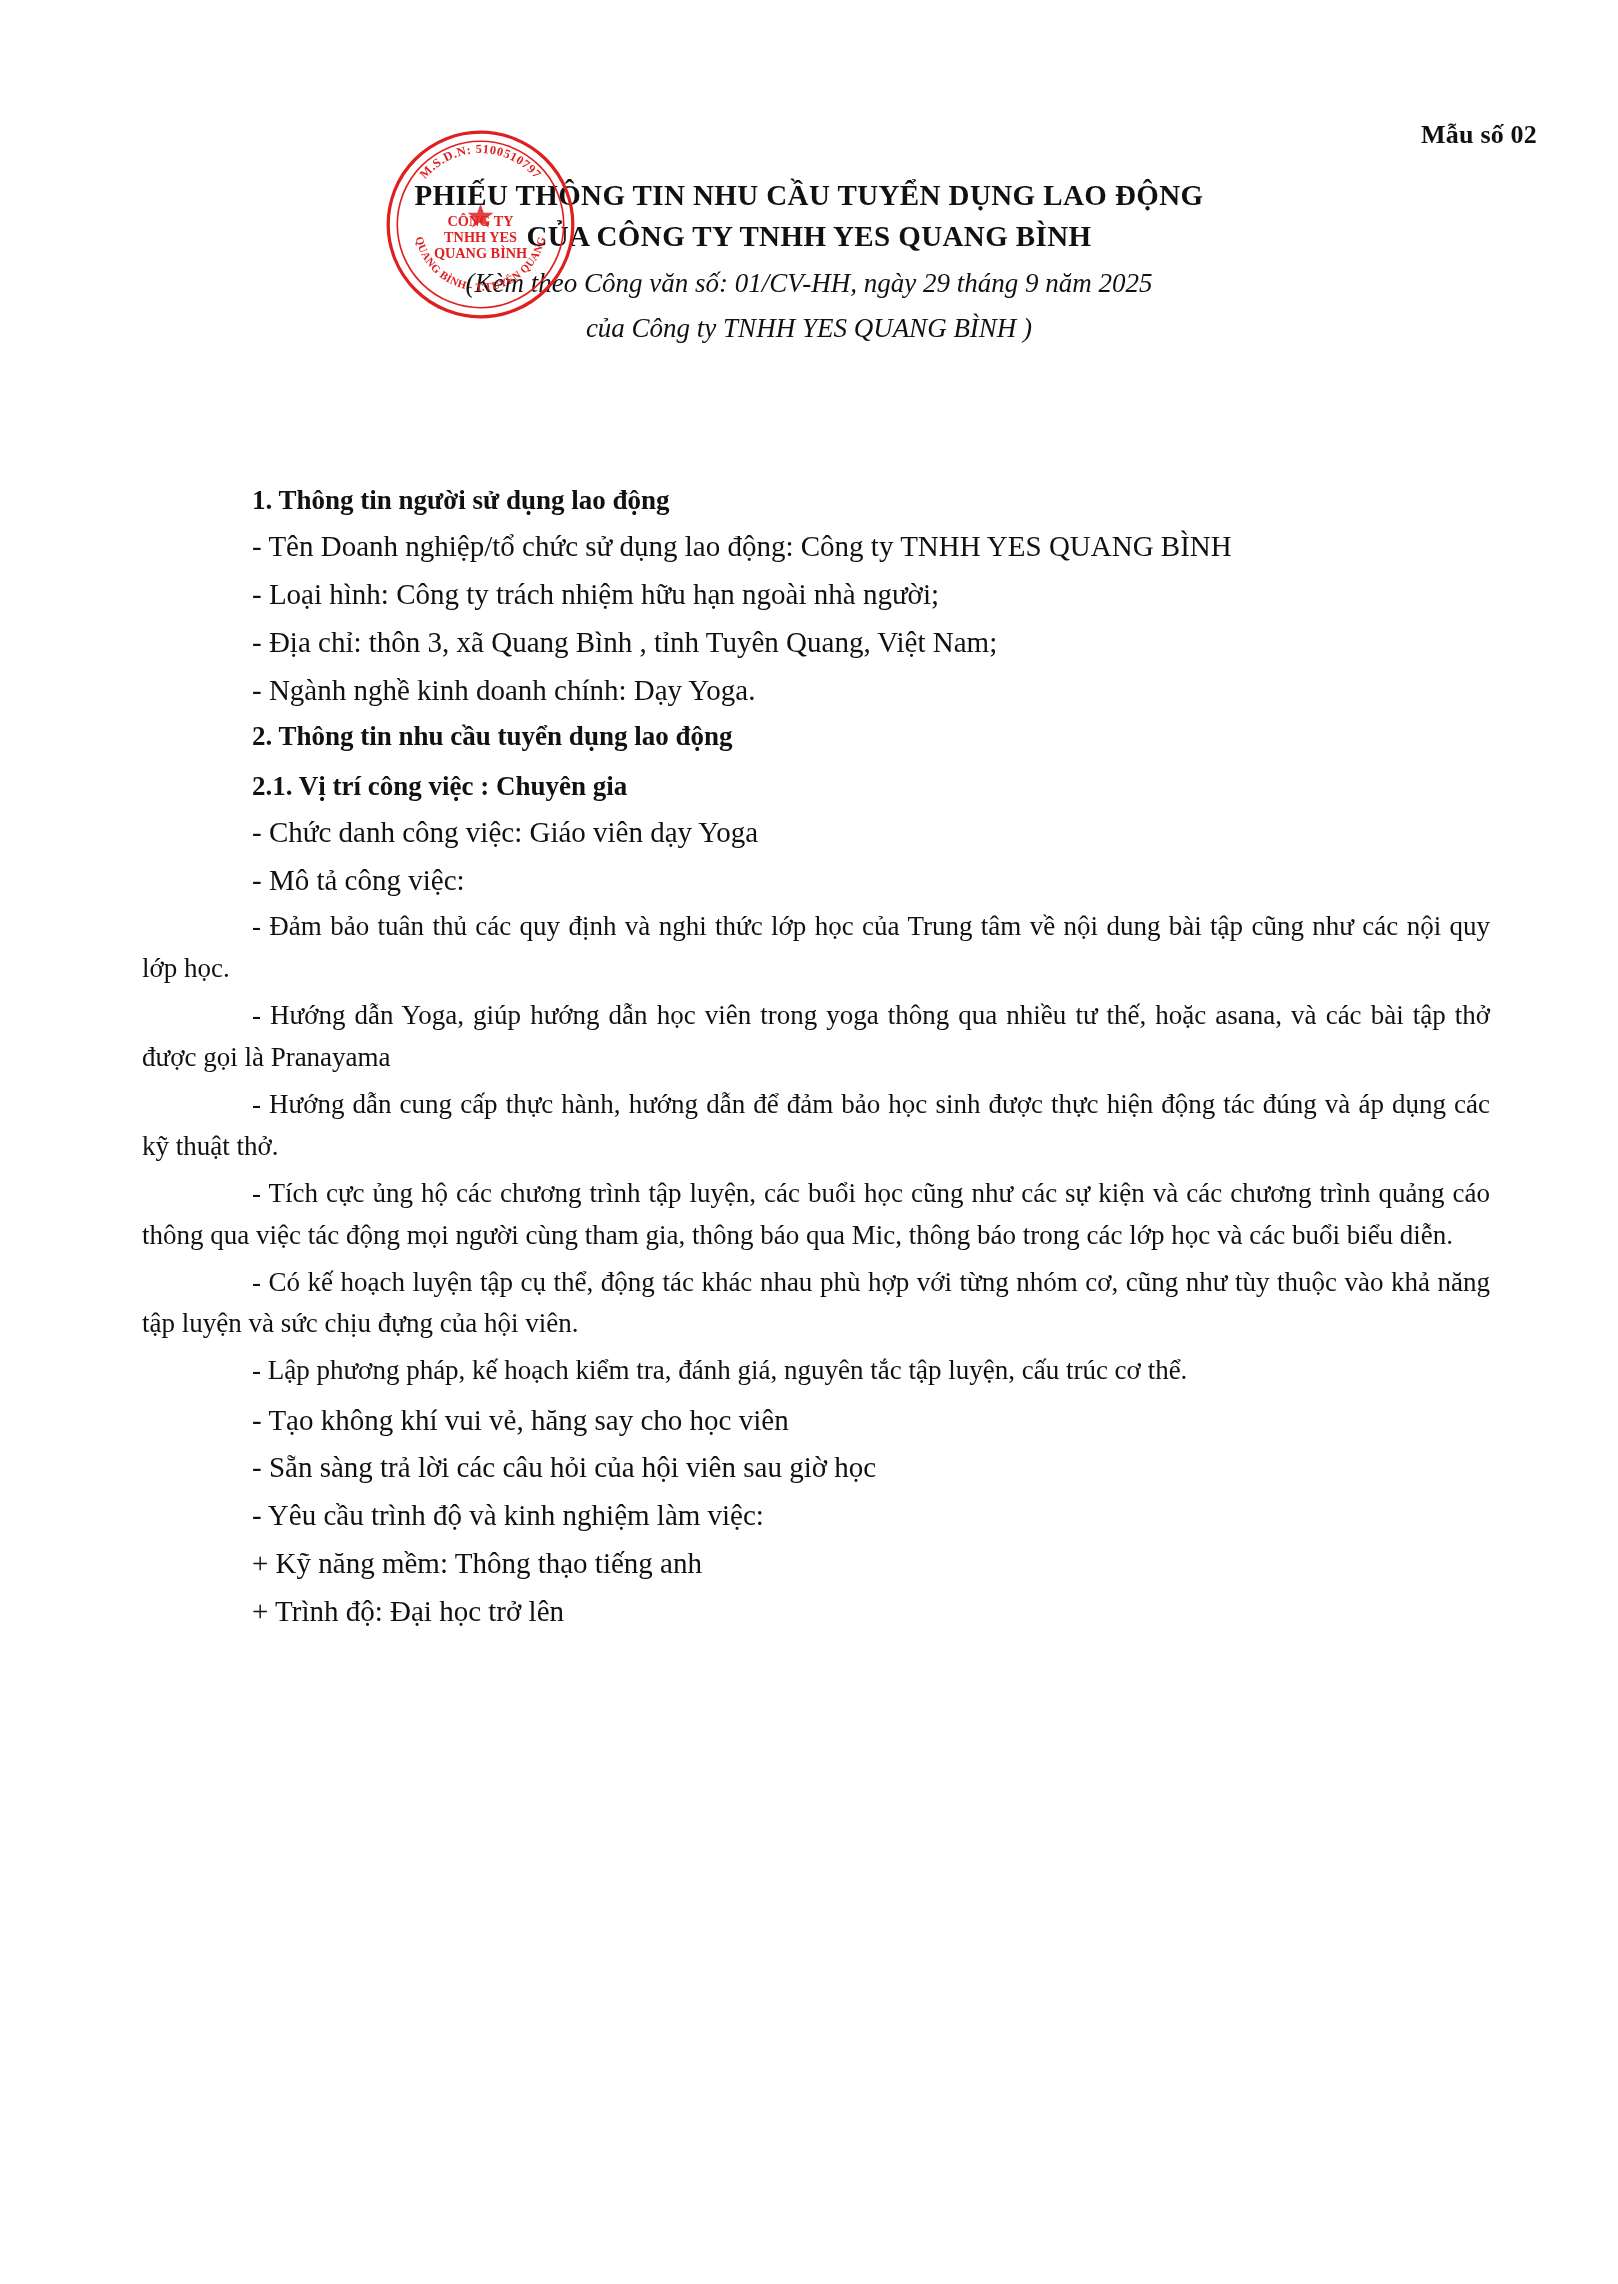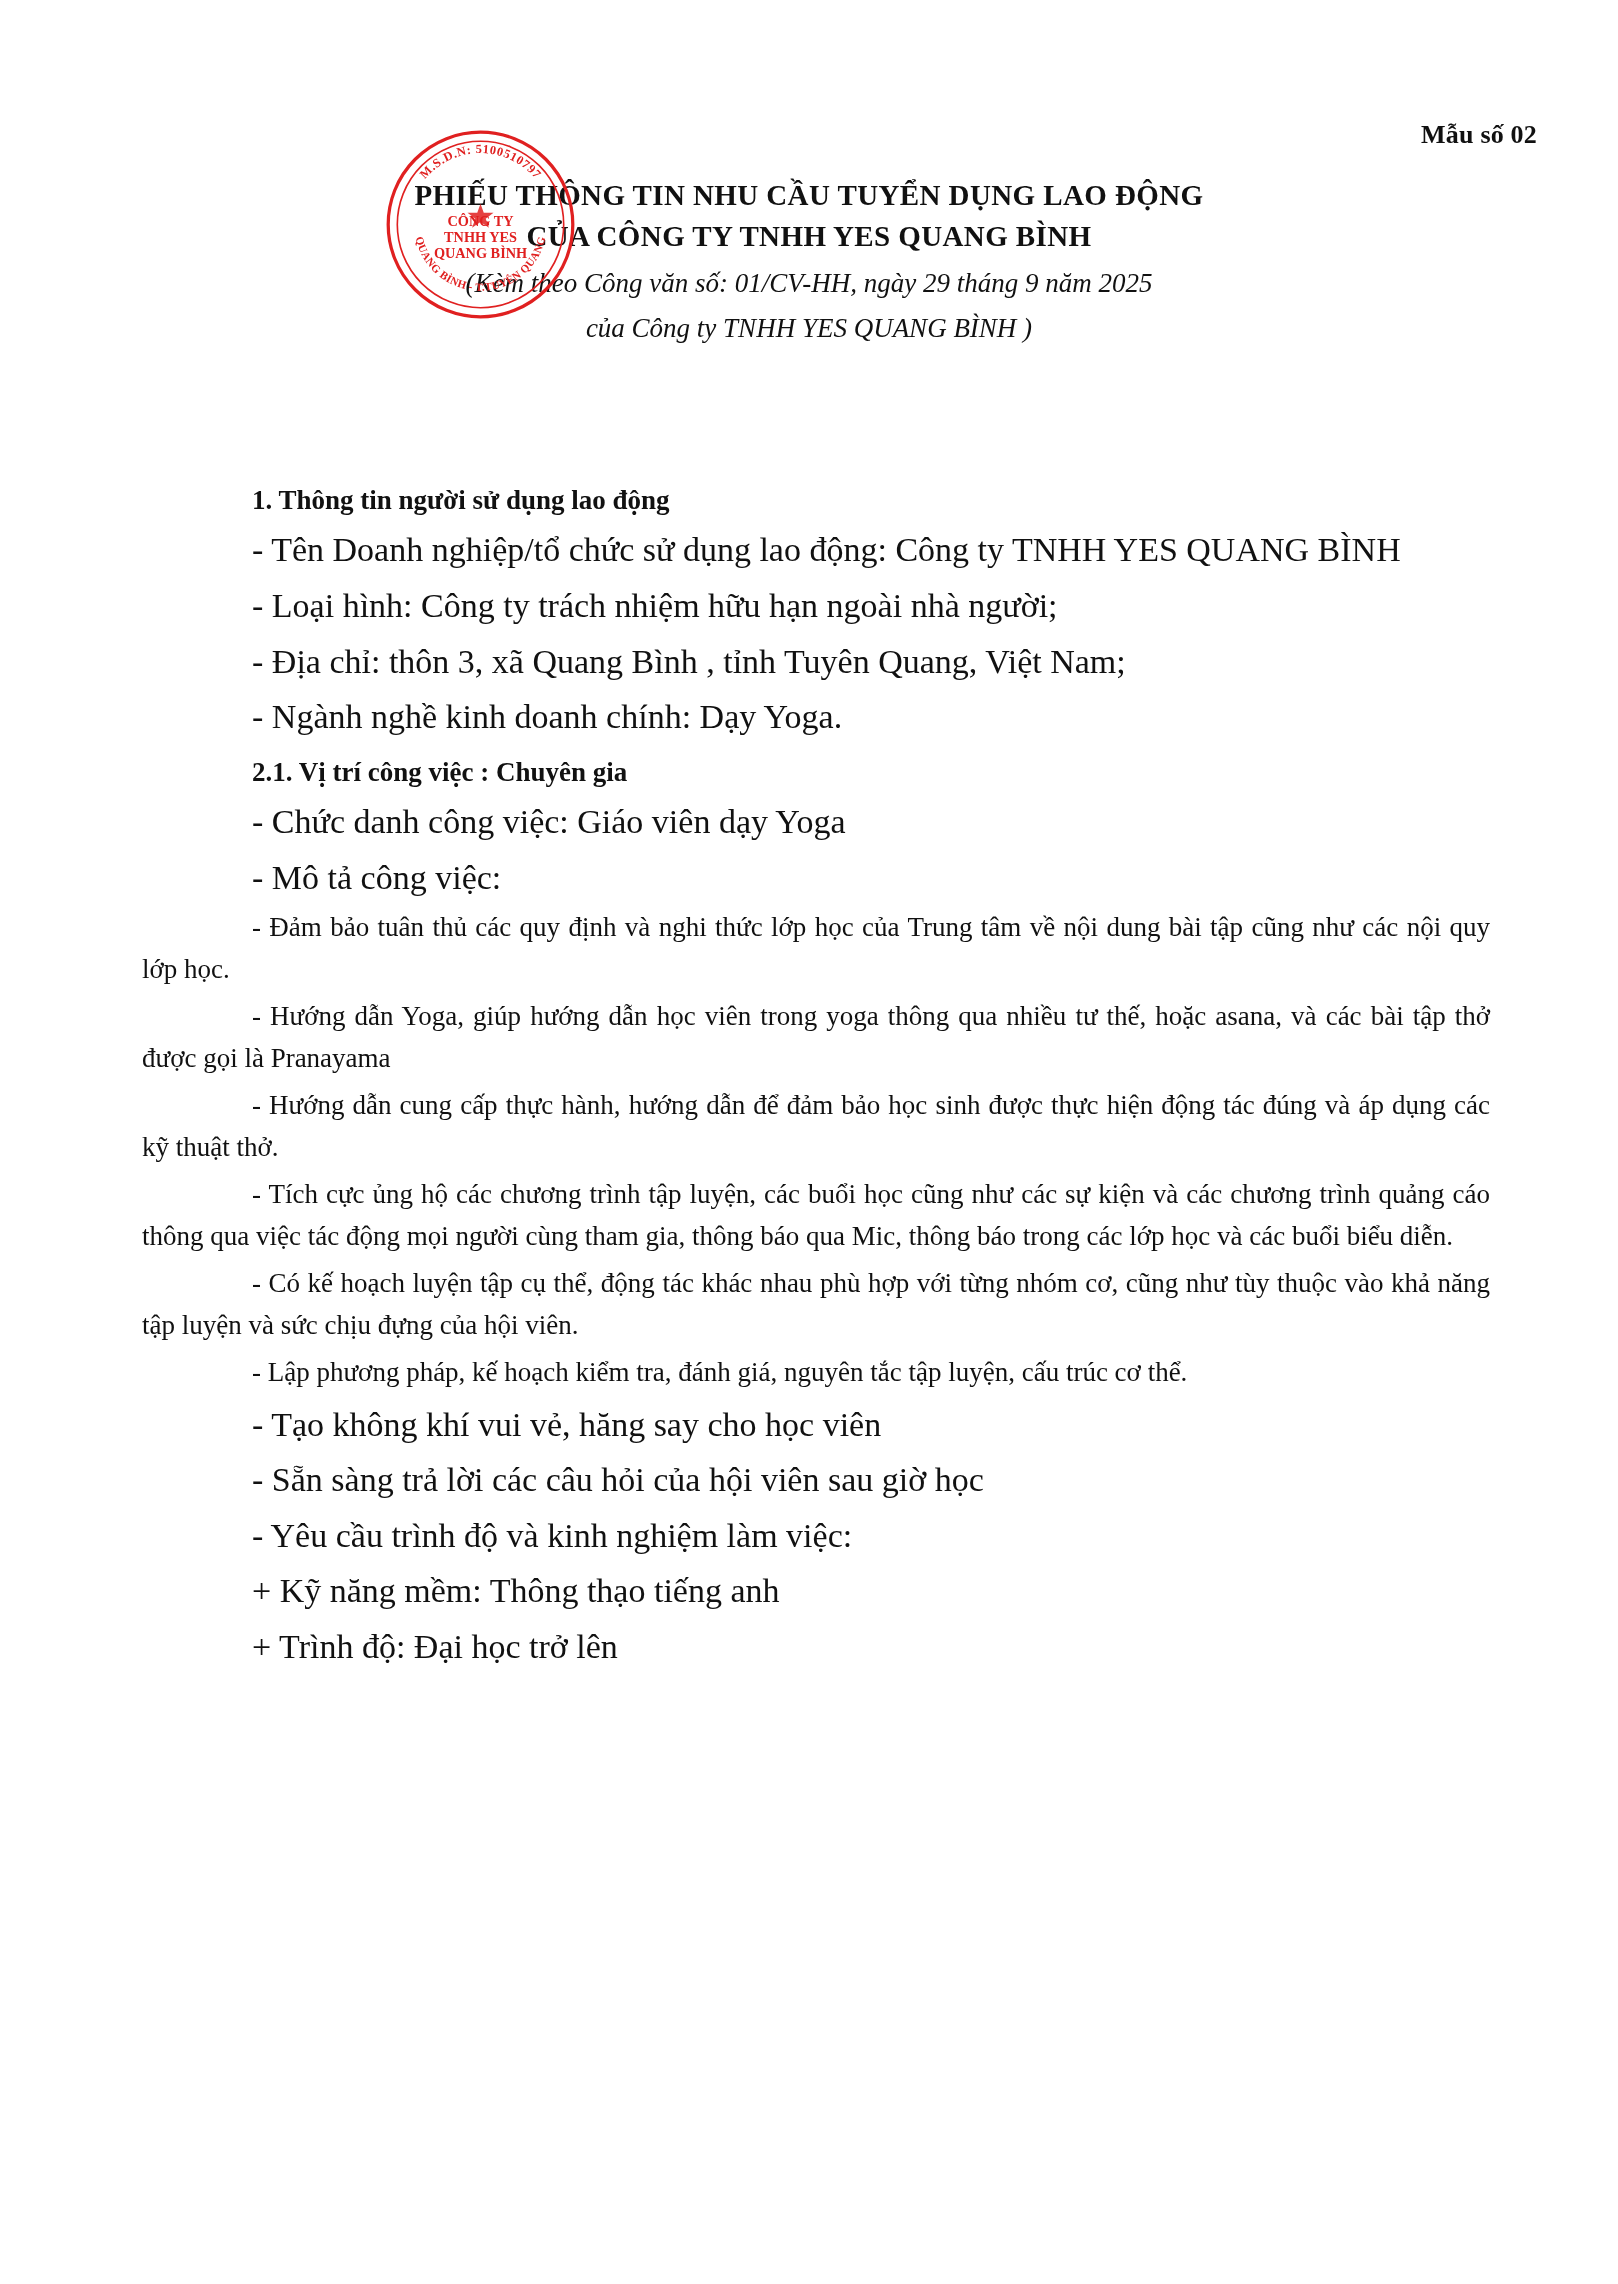--- a/index.html
+++ b/index.html
@@ -60,21 +60,21 @@
     font-weight: bold;
     line-height: 1.5;
     margin: 0 0 3.9px 0;
     text-indent: 110px;
   }
   .h-bold.sub {
     text-indent: 110px;
     margin-top: 9px;
   }
   p.line {
-    font-size: 34px;
+    font-size: 29px;
     line-height: 1.52;
     margin: 0 0 3.9px 0;
     text-indent: 110px;
     text-align: justify;
   }
   p.para {
     font-size: 27px;
     line-height: 1.55;
     margin: 0 0 5.2px 0;
     text-indent: 110px;
@@ -127,20 +127,21 @@
   </div>
 
   <div class="content">
 
     <div class="h-bold">1. Thông tin người sử dụng lao động</div>
     <p class="line">- Tên Doanh nghiệp/tổ chức sử dụng lao động: Công ty TNHH YES QUANG BÌNH</p>
     <p class="line">- Loại hình: Công ty trách nhiệm hữu hạn ngoài nhà người;</p>
     <p class="line">- Địa chỉ: thôn 3, xã Quang Bình , tỉnh Tuyên Quang, Việt Nam;</p>
     <p class="line">- Ngành nghề kinh doanh chính: Dạy Yoga.</p>
 
+    <div class="h-bold">2. Thông tin nhu cầu tuyển dụng lao động</div>
     <div class="h-bold sub">2.1. Vị trí công việc : Chuyên gia</div>
 
     <p class="line">- Chức danh công việc: Giáo viên dạy Yoga</p>
     <p class="line">- Mô tả công việc:</p>
 
     <p class="para">- Đảm bảo tuân thủ các quy định và nghi thức lớp học của Trung tâm về nội dung bài tập cũng như các nội quy lớp học.</p>
     <p class="para">- Hướng dẫn Yoga, giúp hướng dẫn học viên trong yoga thông qua nhiều tư thế, hoặc asana, và các bài tập thở được gọi là Pranayama</p>
     <p class="para">- Hướng dẫn cung cấp thực hành, hướng dẫn để đảm bảo học sinh được thực hiện động tác đúng và áp dụng các kỹ thuật thở.</p>
     <p class="para">- Tích cực ủng hộ các chương trình tập luyện, các buổi học cũng như các sự kiện và các chương trình quảng cáo thông qua việc tác động mọi người cùng tham gia, thông báo qua Mic, thông báo trong các lớp học và các buổi biểu diễn.</p>
     <p class="para">- Có kế hoạch luyện tập cụ thể, động tác khác nhau phù hợp với từng nhóm cơ, cũng như tùy thuộc vào khả năng tập luyện và sức chịu đựng của hội viên.</p>

